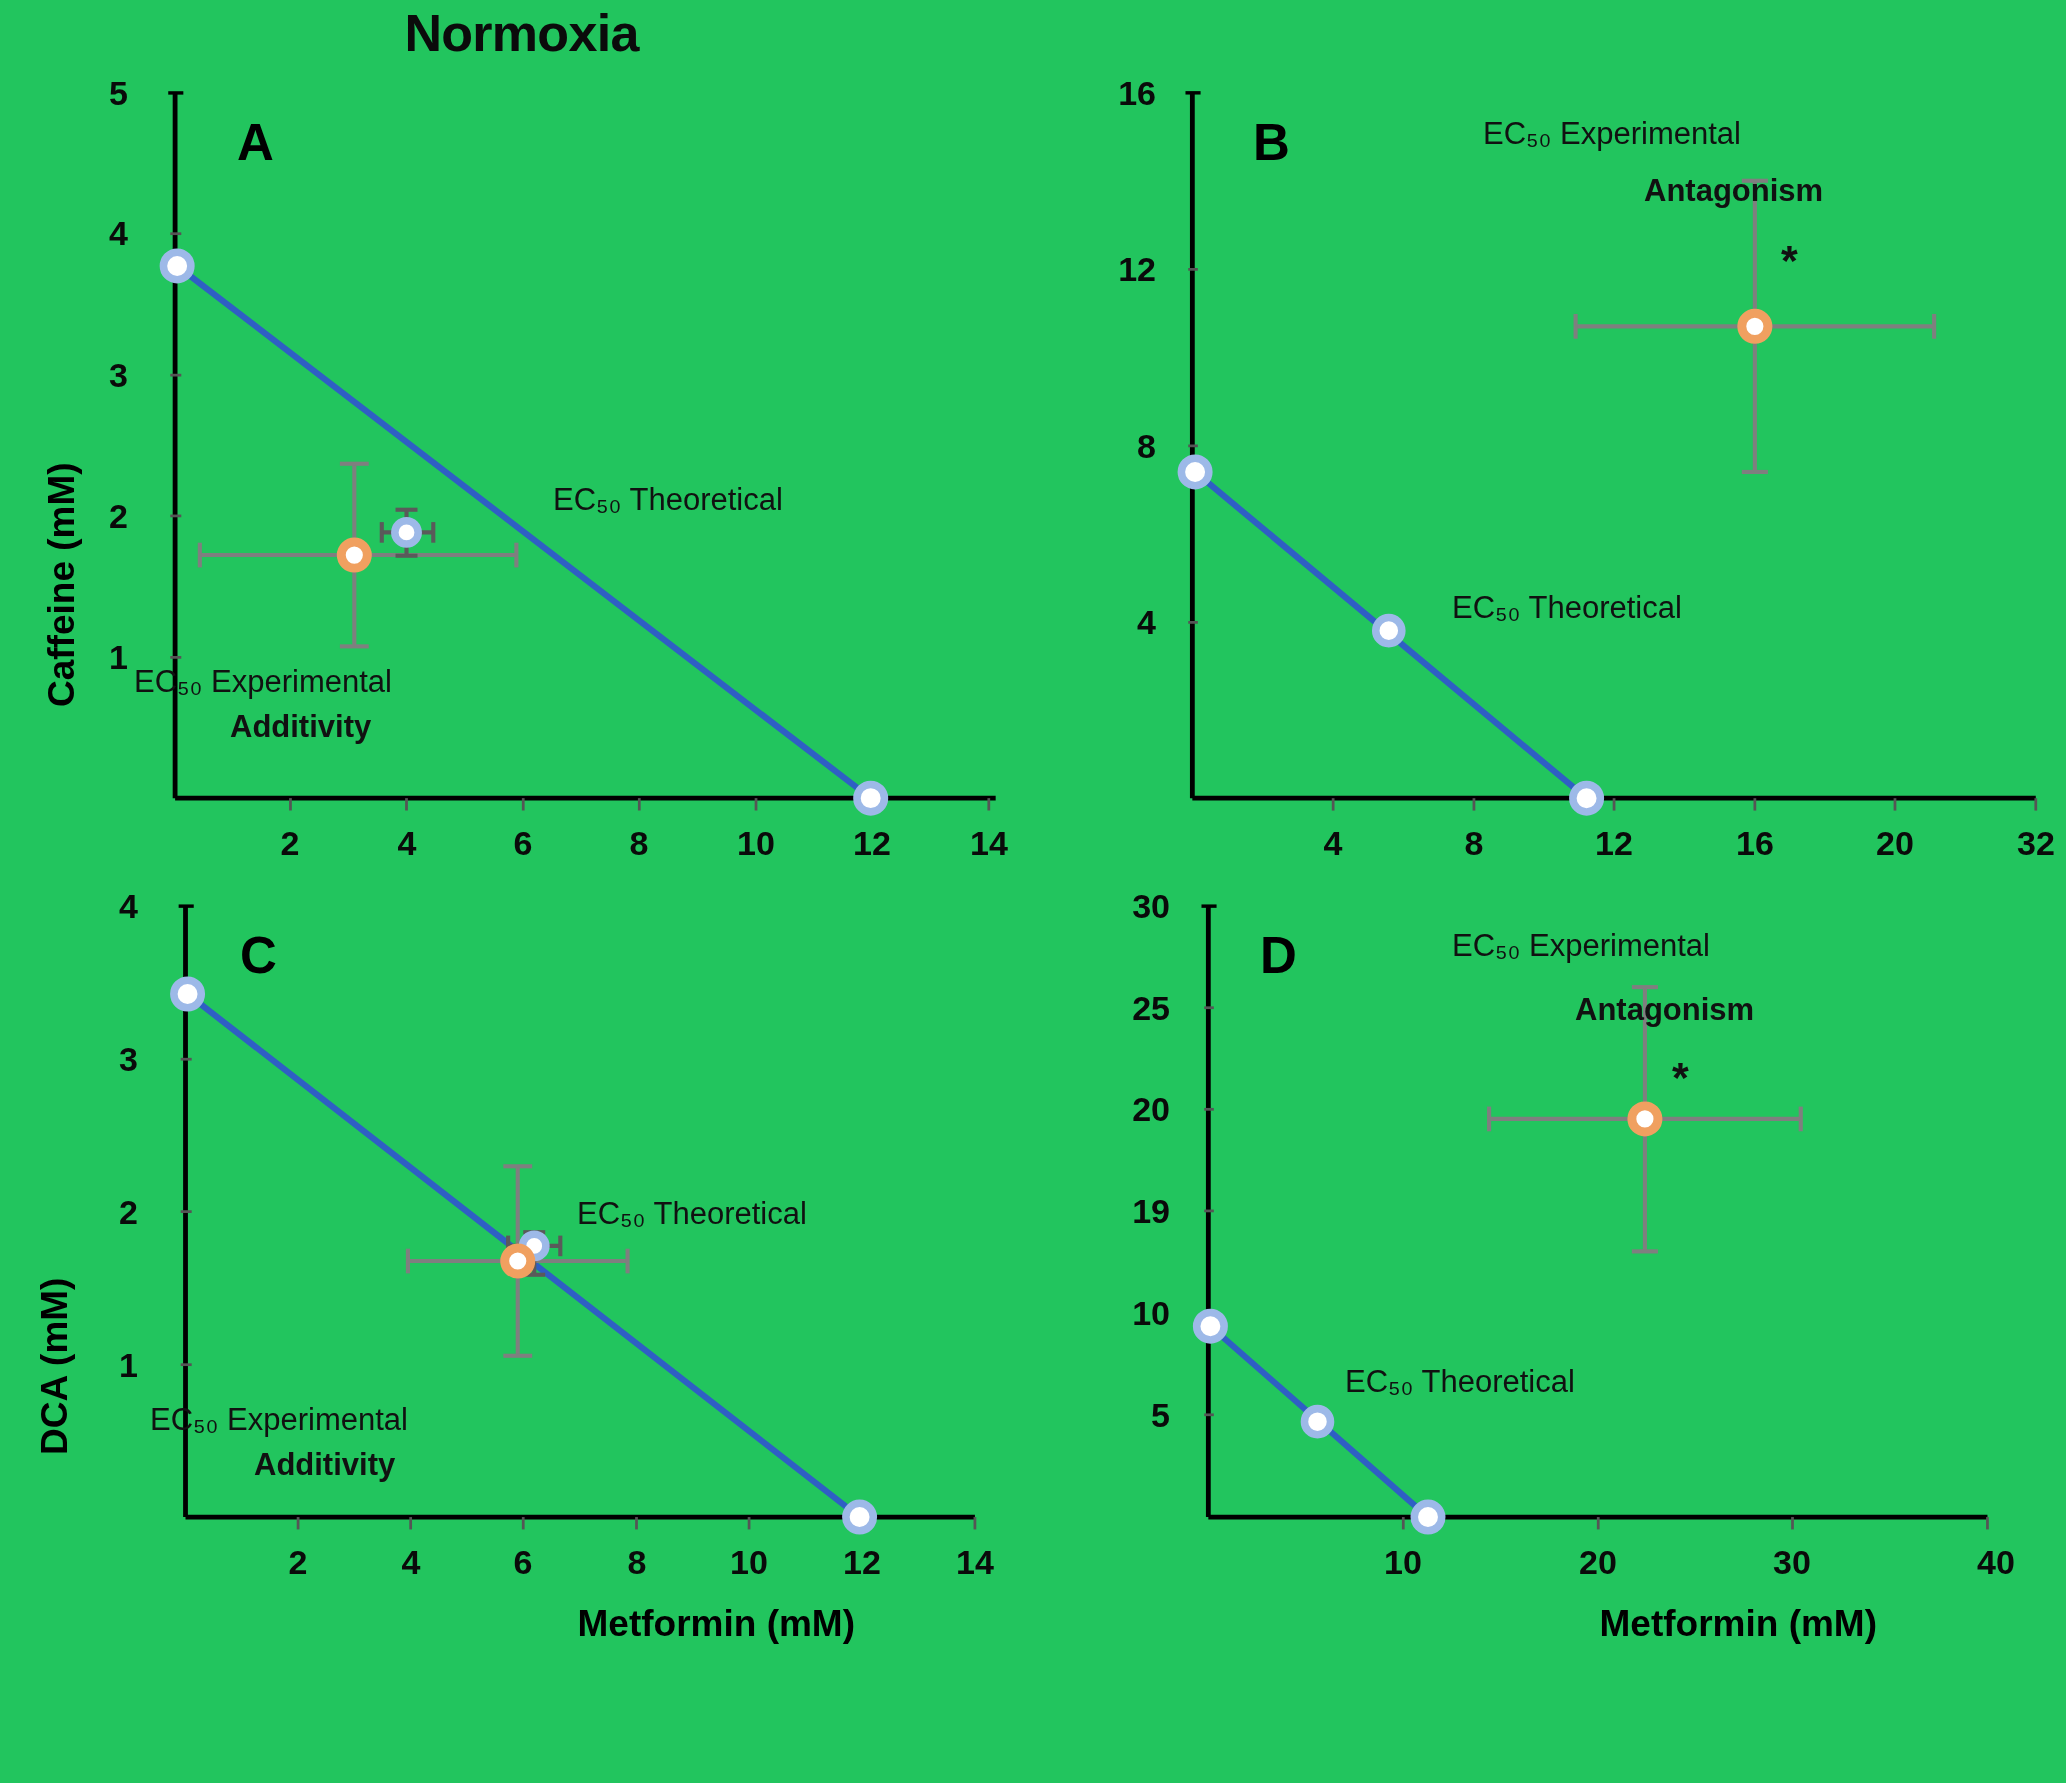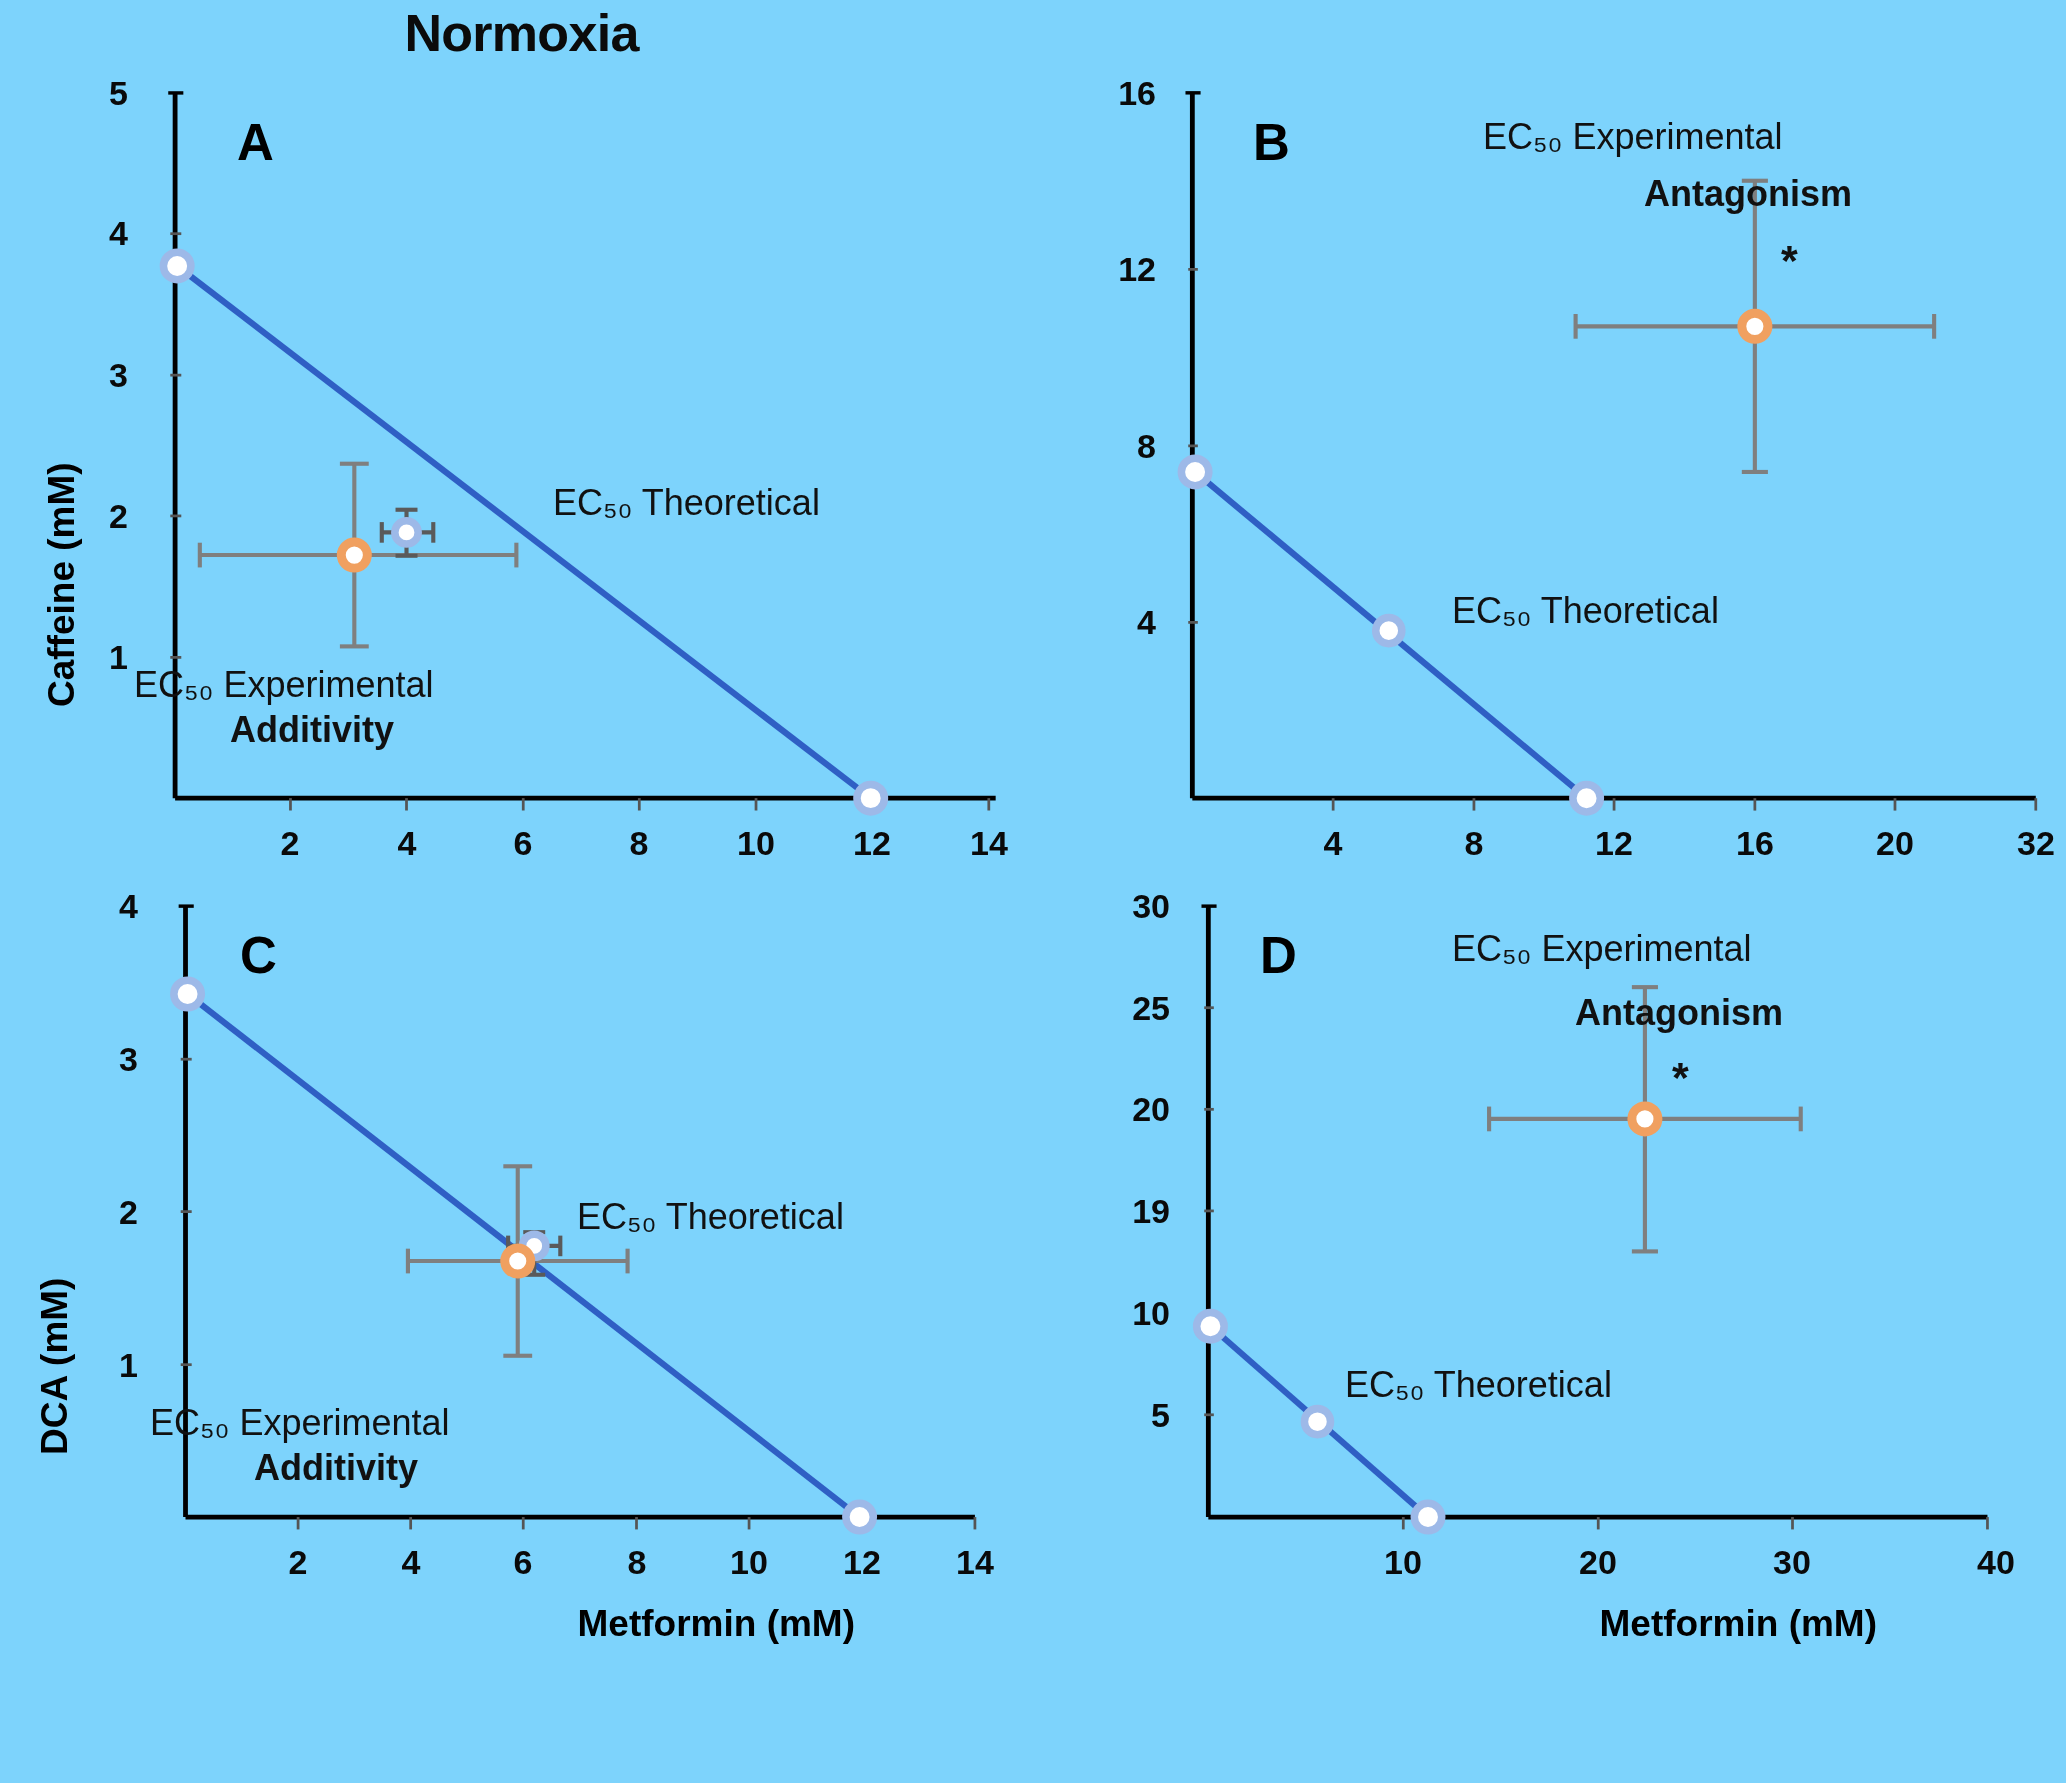--- a/index.html
+++ b/index.html
@@ -1,17 +1,17 @@
 <!DOCTYPE html>
 <html style="font-size:11px"><head>
 <meta charset="utf-8">
 <style>
   html,body{margin:0;padding:0;background:#ffffff;}
   body{width:2066px;height:1784px;font-family:"Liberation Sans",sans-serif;color:#111;}
-  .figure{position:relative;width:2066px;height:1784px;background:#7dd3fc;}
+  .figure{position:relative;width:2066px;height:1784px;background:#22c55e;}
 
   .col-title{
     position:absolute;font-weight:bold;font-size:52px;letter-spacing:-0.7px;
     color:#0b0b0b;text-align:center;white-space:nowrap;
   }
   #title-normoxia{left:247px;top:3.4px;width:549px;}
   #title-hypoxia{left:1291px;top:3.4px;width:549px;}
 
   .panel{position:absolute;}
   .plotarea{position:absolute;left:0;top:0;width:100%;height:100%;}
@@ -30,21 +30,21 @@
     white-space:nowrap;transform-origin:0 0;transform:rotate(-90deg);
   }
   .tick-label{
     position:absolute;font-weight:bold;font-size:34px;color:#0a0a0a;
     white-space:nowrap;
   }
   .tick-label.x{transform:translateX(-50%);}
   .tick-label.y{transform:translateY(-50%);text-align:right;}
 
   .annot{
-    position:absolute;font-size:36px;color:#111;white-space:nowrap;line-height:1.04;
+    position:absolute;font-size:31px;color:#111;white-space:nowrap;line-height:1.04;
   }
   .annot.bold{font-weight:bold;}
   .star{position:absolute;font-size:43px;font-weight:bold;color:#111;line-height:1;}
 
   svg{display:block;overflow:visible;}
 </style>
 </head>
 <body>
 
 <div class="figure">

